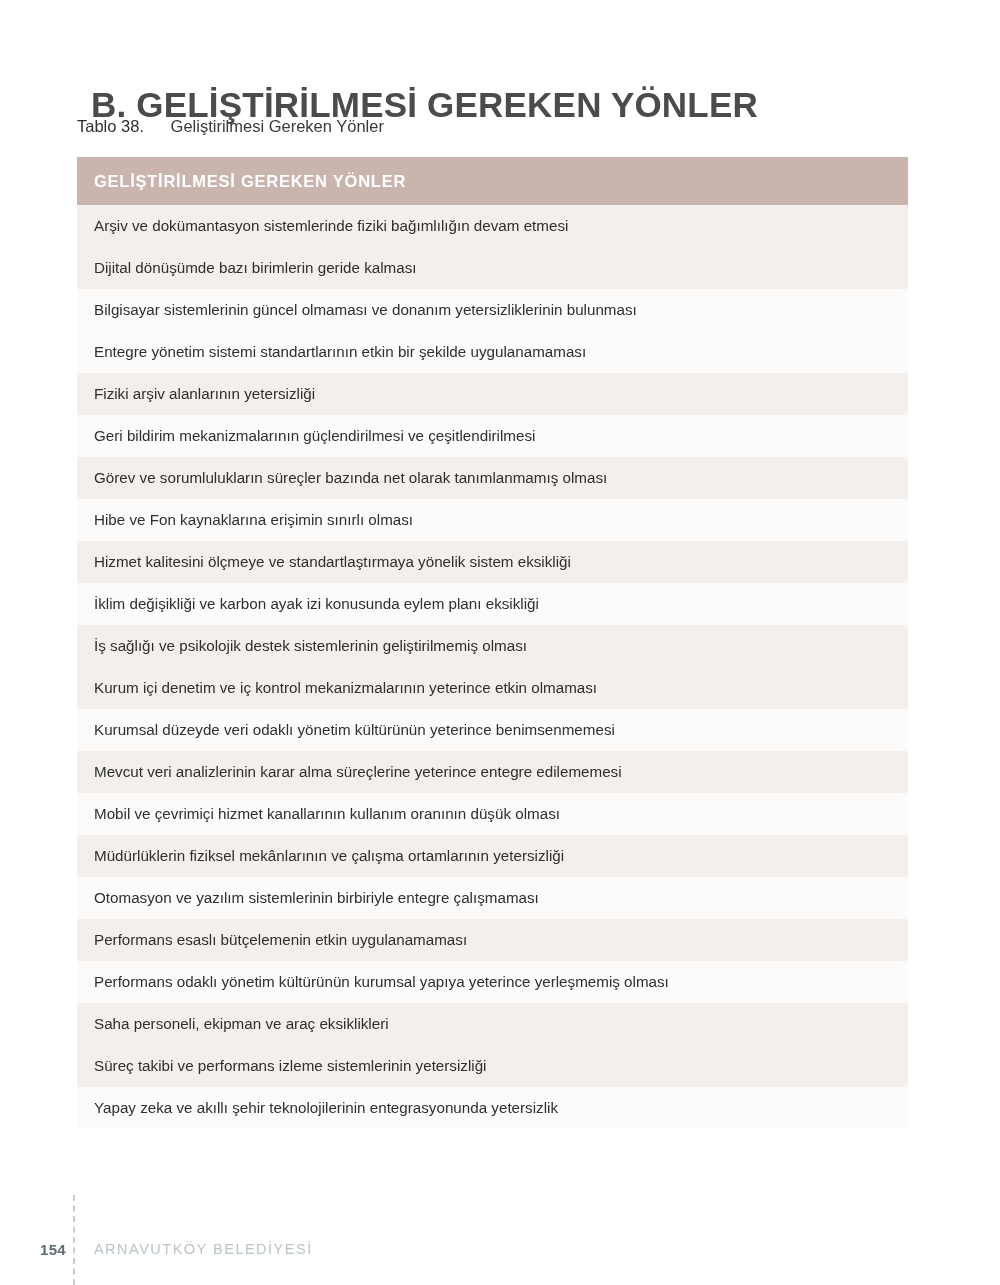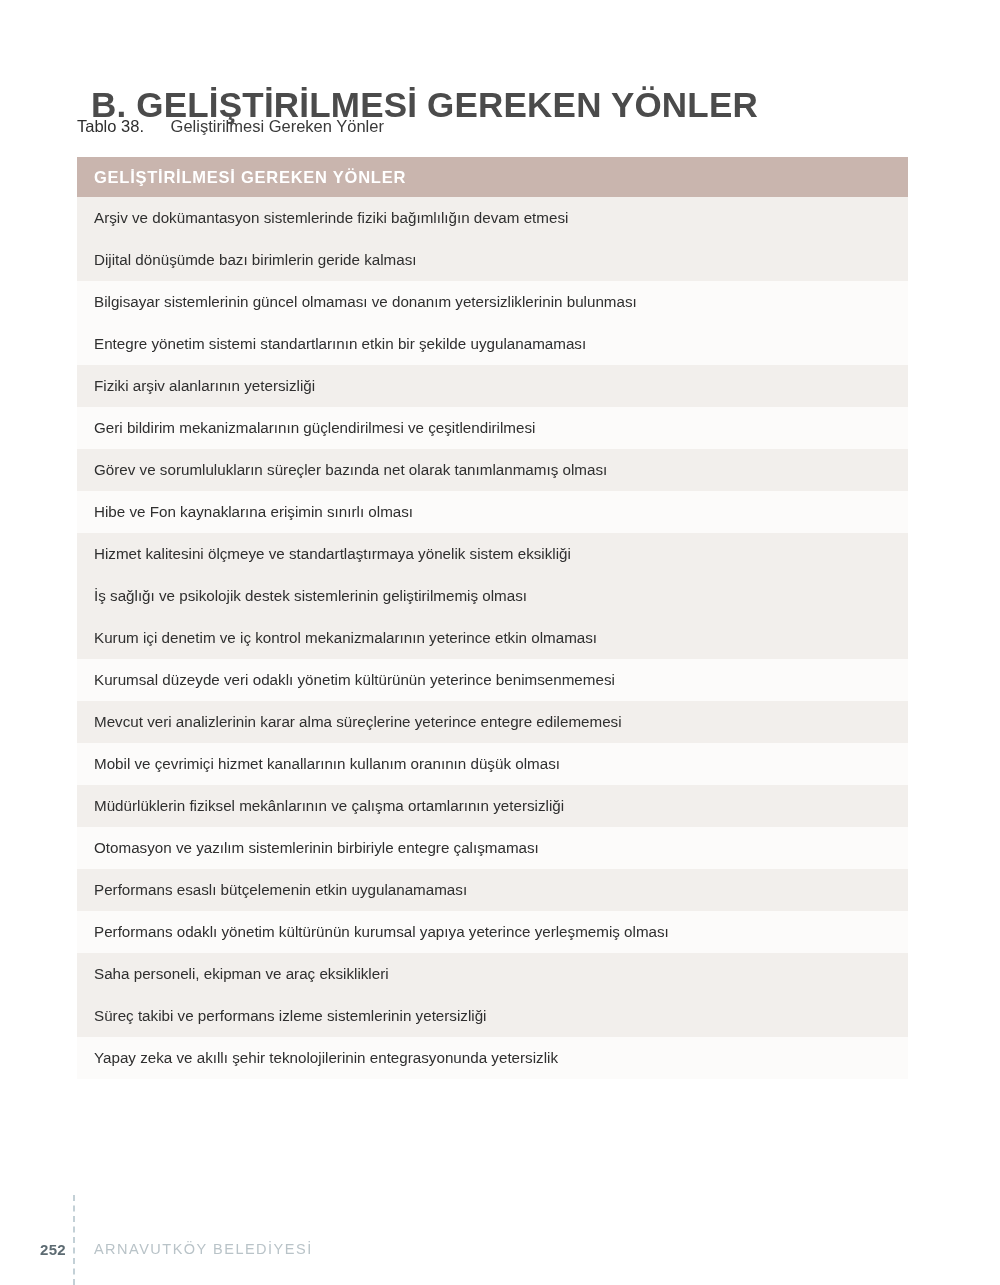--- a/index.html
+++ b/index.html
@@ -55,21 +55,21 @@
 
   
   .table-wrap {
     position: absolute;
     left: 77px;
     top: 157px;
     width: 831px;
   }
 
   .table-head {
-    height: 40px;
+    height: 48px;
     background: #c9b5ae;
     display: flex;
     align-items: center;
     padding: 0 0 0 17px;
     box-sizing: border-box;
   }
   .table-head-text {
     color: #ffffff;
     font-size: 16.5px;
     font-weight: 700;
@@ -161,20 +161,23 @@
         </div>
         <div class="table-row odd">
           <span>Görev ve sorumlulukların süreçler bazında net olarak tanımlanmamış olması</span>
         </div>
         <div class="table-row even">
           <span>Hibe ve Fon kaynaklarına erişimin sınırlı olması</span>
         </div>
         <div class="table-row odd">
           <span>Hizmet kalitesini ölçmeye ve standartlaştırmaya yönelik sistem eksikliği</span>
         </div>
+        <div class="table-row even">
+          <span>İklim değişikliği ve karbon ayak izi konusunda eylem planı eksikliği</span>
+        </div>
         <div class="table-row odd">
           <span>İş sağlığı ve psikolojik destek sistemlerinin geliştirilmemiş olması</span>
         </div>
         <div class="table-row odd">
           <span>Kurum içi denetim ve iç kontrol mekanizmalarının yeterince etkin olmaması</span>
         </div>
         <div class="table-row even">
           <span>Kurumsal düzeyde veri odaklı yönetim kültürünün yeterince benimsenmemesi</span>
         </div>
         <div class="table-row odd">
@@ -204,17 +207,17 @@
         <div class="table-row even">
           <span>Yapay zeka ve akıllı şehir teknolojilerinin entegrasyonunda yetersizlik</span>
         </div>
       </div>
 
   </div>
 
   <div class="footer-rule"></div>
 
   <div class="footer">
-    <span class="footer-page-number">252</span>
+    <span class="footer-page-number">154</span>
     <span class="footer-org">ARNAVUTKÖY BELEDİYESİ</span>
   </div>
 
 </div>
 
 </body></html>

